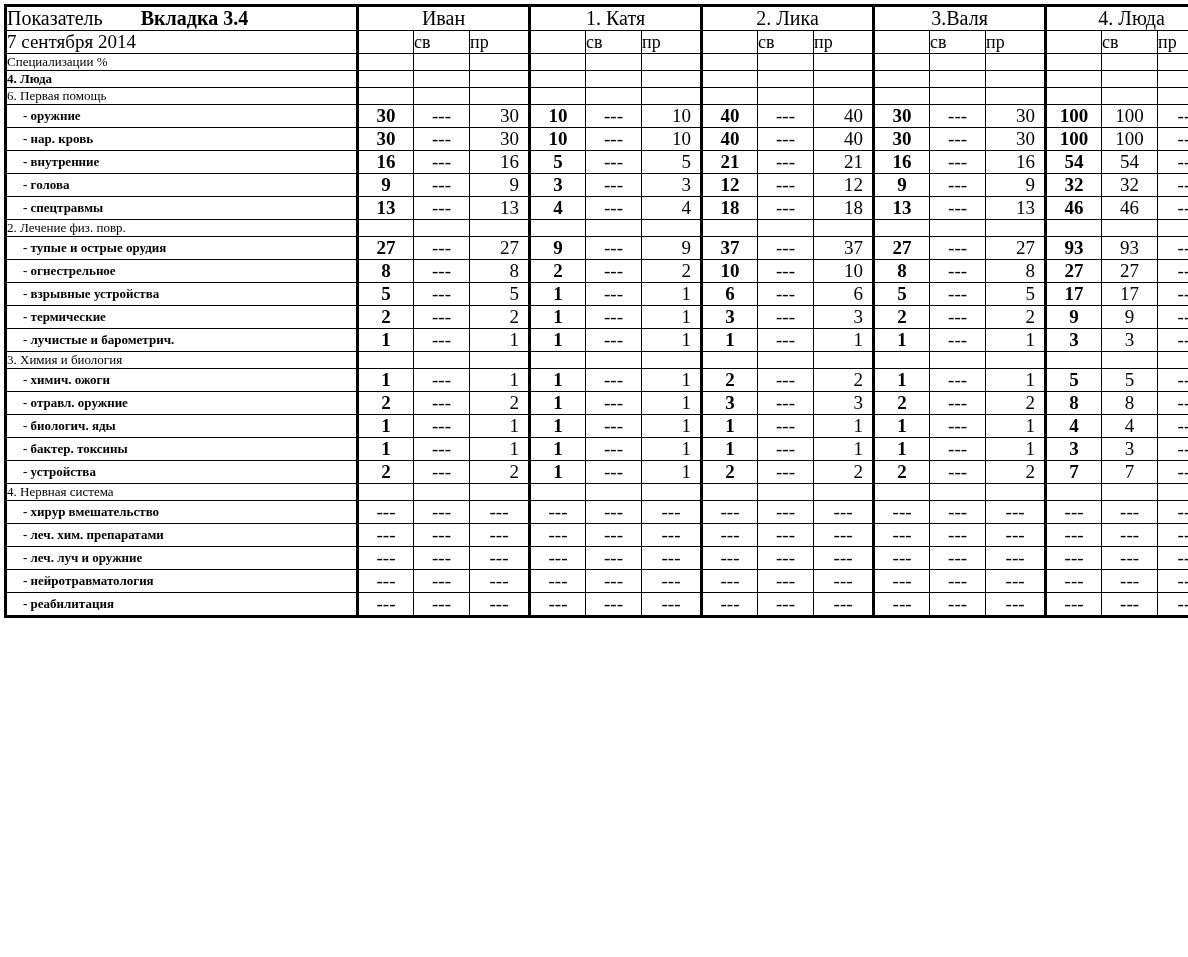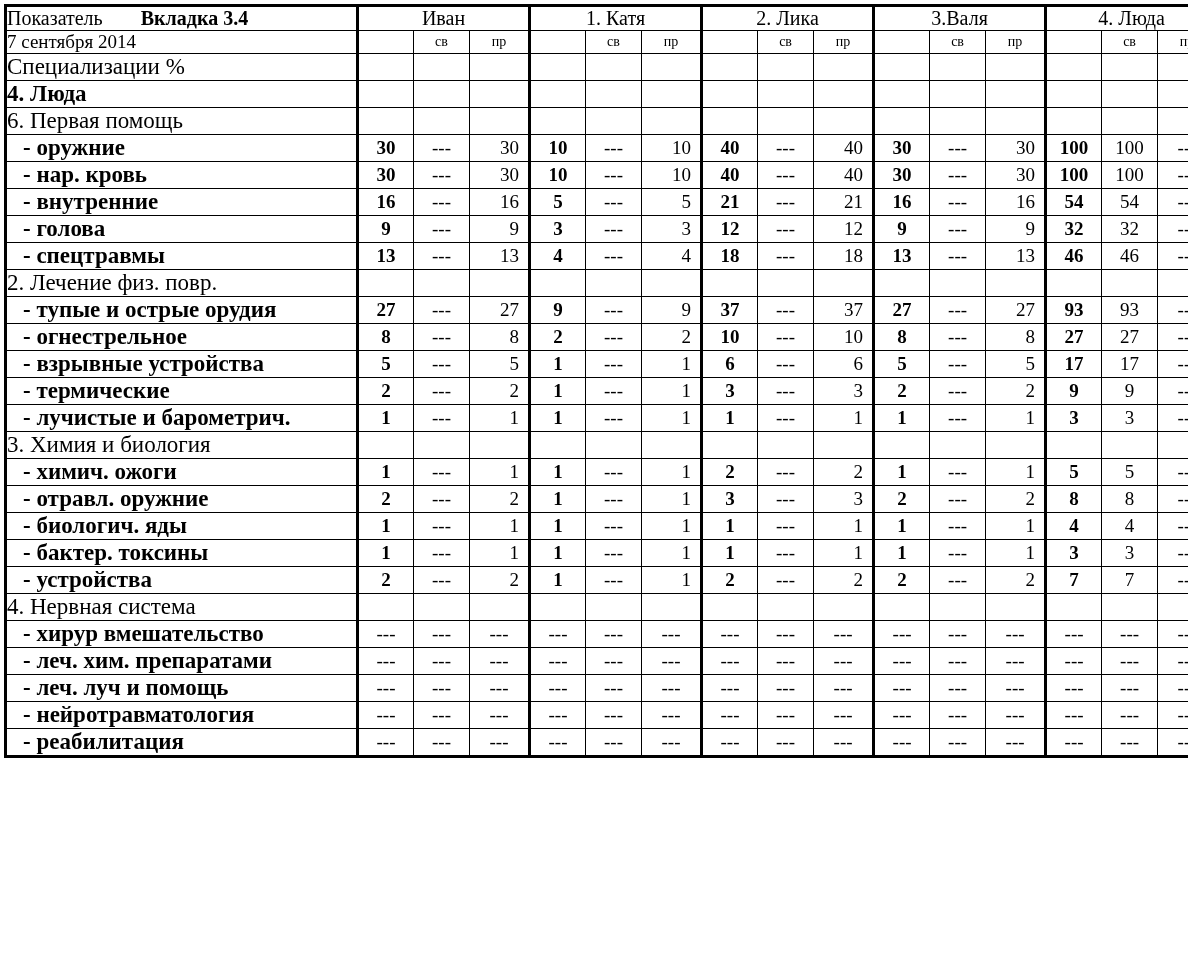--- a/index.html
+++ b/index.html
@@ -58,28 +58,28 @@
     font-size: 20px;
     text-align: center;
     padding: 3px 0;
   }
   .hdr-date {
     font-size: 19px;
     text-align: left;
     padding: 3px 0 3px 8px;
   }
   .hdr-sub {
-    font-size: 14px;
-    text-align: center;
+    font-size: 18px;
+    text-align: left;
     padding: 3px 0;
   }
   .row-label {
     text-align: left;
     padding: 3px 0 3px 10px;
-    font-size: 23px;
+    font-size: 13px;
   }
   .row-label.bold { font-weight: bold; }
   .row-label.indent { padding-left: 16px; font-weight: bold; }
   .cell-num {
     text-align: center;
     font-size: 19px;
     padding: 3px 0;
   }
   .cell-num.bold { font-weight: bold; }
   .cell-num.right {
@@ -554,21 +554,21 @@
           <td class="cell-dash">---</td>
           <td class="cell-dash thickright">---</td>
           <td class="cell-dash">---</td>
           <td class="cell-dash">---</td>
           <td class="cell-dash thickright">---</td>
           <td class="cell-dash">---</td>
           <td class="cell-dash">---</td>
           <td class="cell-dash">---</td>
         </tr>
         <tr>
-          <td class="row-label indent thickright">- леч. луч и помощь</td>
+          <td class="row-label indent thickright">- леч. луч и оружние</td>
           <td class="cell-dash">---</td>
           <td class="cell-dash">---</td>
           <td class="cell-dash thickright">---</td>
           <td class="cell-dash">---</td>
           <td class="cell-dash">---</td>
           <td class="cell-dash thickright">---</td>
           <td class="cell-dash">---</td>
           <td class="cell-dash">---</td>
           <td class="cell-dash thickright">---</td>
           <td class="cell-dash">---</td>

